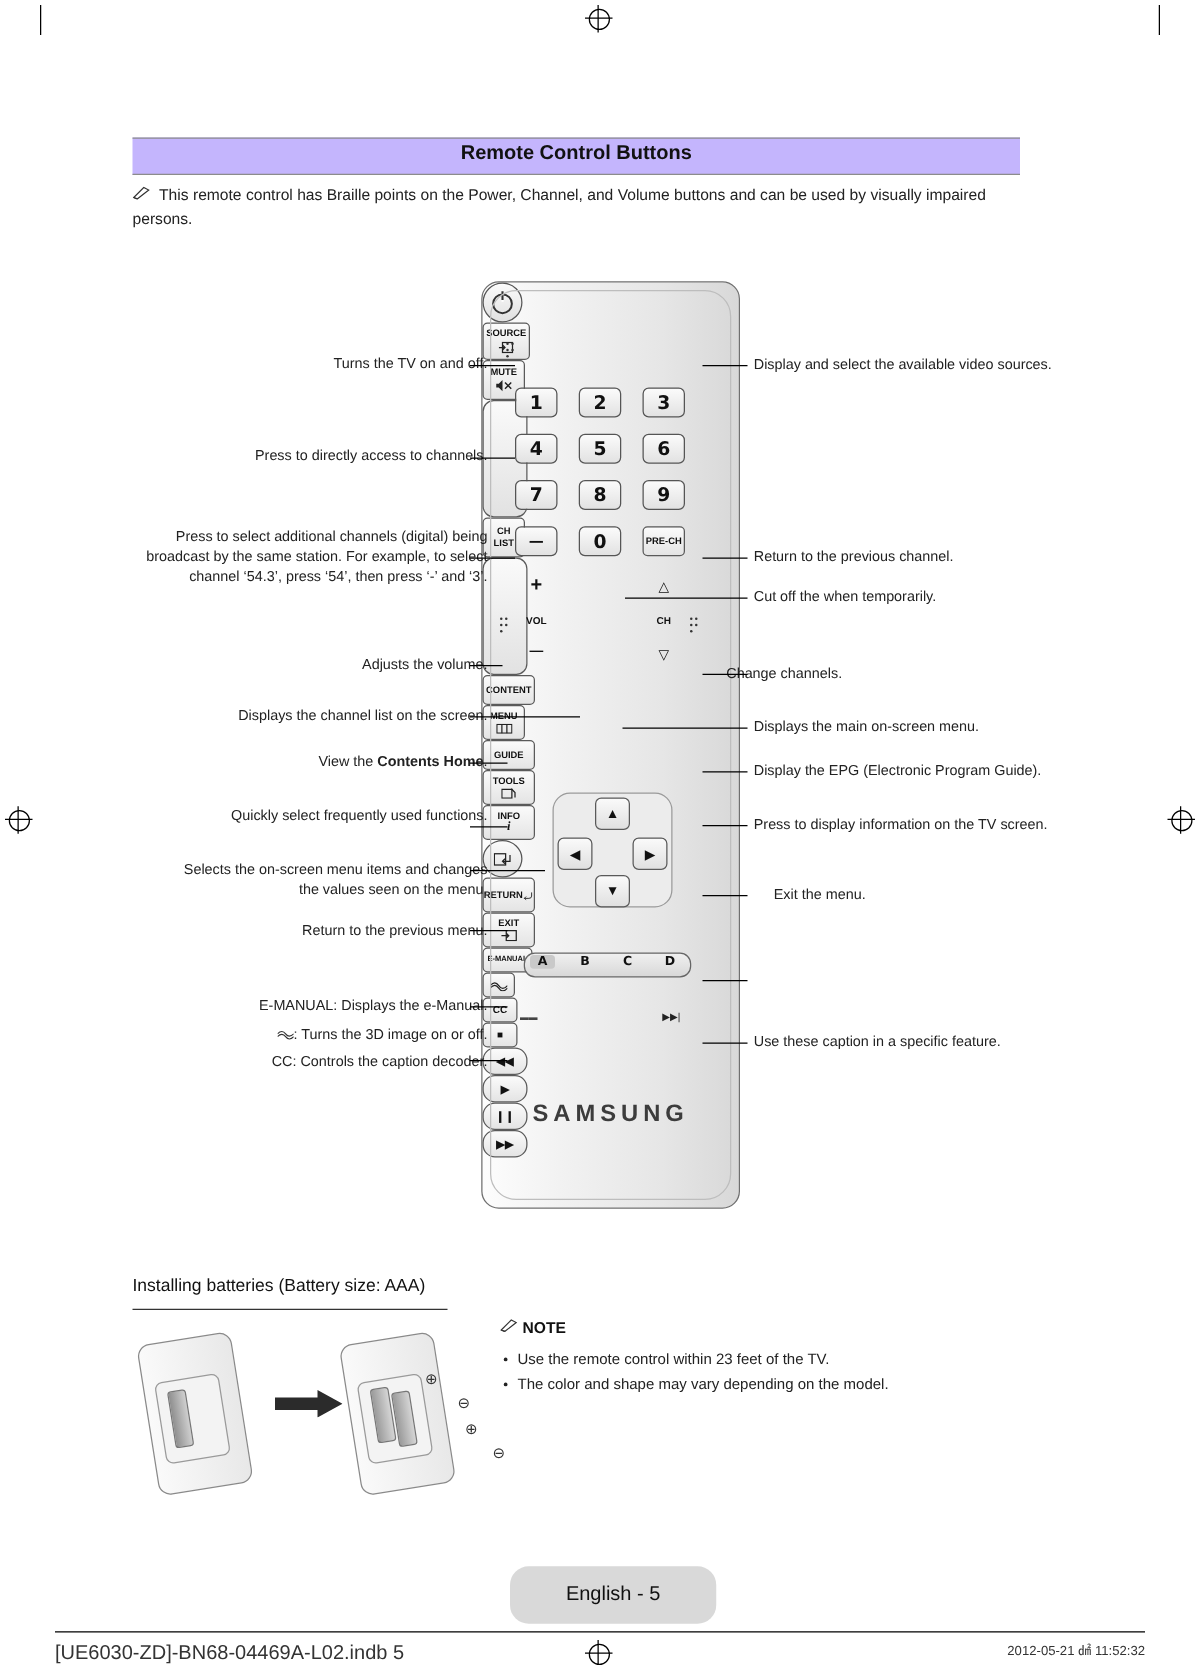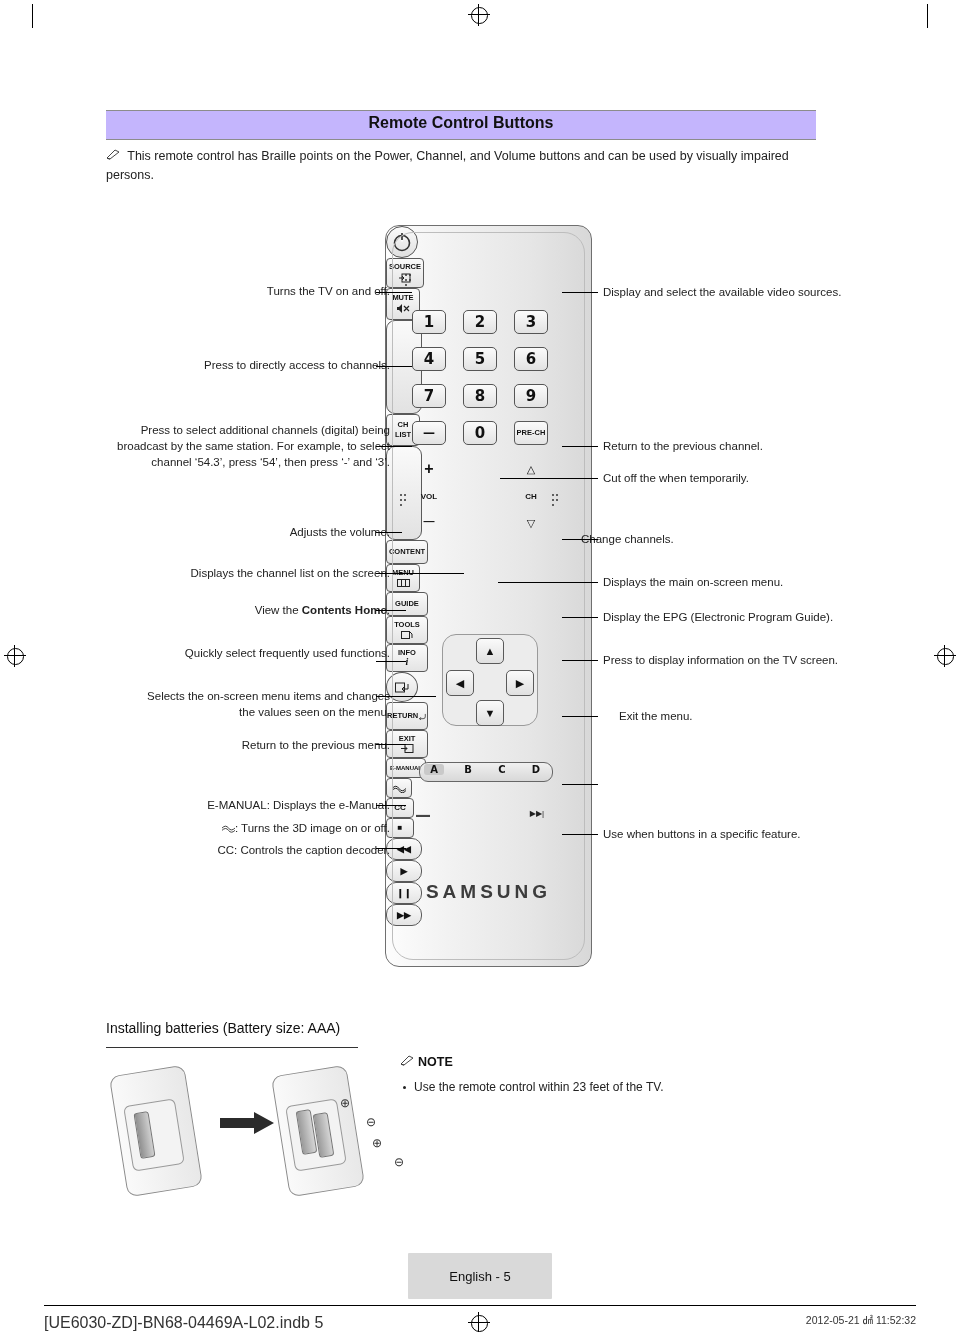--- a/index.html
+++ b/index.html
@@ -104,24 +104,24 @@
   .note-item{font-size:12px;color:#222;line-height:20px;padding-left:14px;position:relative;}
   .note-item:before{content:"";position:absolute;left:3px;top:9px;width:3px;height:3px;background:#222;border-radius:50%;}
 
   .rcshell{
     position:absolute;border:1px solid #8a8a8a;border-radius:10px;
     background:linear-gradient(to right,#fafafa,#e8e8e8);
   }
 
   
   .english-box{
-    position:absolute;left:408px;top:1253px;width:144px;height:46px;
-    background:#d9d9d9;border-radius:1px;
+    position:absolute;left:408px;top:1253px;width:165px;height:46px;
+    background:#d9d9d9;border-radius:15px;
     display:flex;align-items:center;justify-content:center;
-    font-size:13px;color:#111;
+    font-size:16px;color:#111;
   }
   .foot-left{position:absolute;left:44px;top:1314px;font-size:16px;color:#333;}
   .foot-right{position:absolute;right:44px;top:1314px;font-size:10.5px;color:#333;text-align:right;}
   .foot-rule{position:absolute;left:44px;top:1305px;width:872px;height:1px;background:#000;}
 </style>
 </head>
 <body>
 
 <div class="page">
 
@@ -370,21 +370,21 @@
   <div class="lead" style="left:562px;top:617px;width:36px;"></div>
 
   <div class="cap l" style="left:603px;top:652px;width:240px;">Press to display information on the TV screen.</div>
   <div class="lead" style="left:562px;top:660px;width:36px;"></div>
 
   <div class="cap l" style="left:603px;top:708px;width:240px;margin-left:16px;">Exit the menu.</div>
   <div class="lead" style="left:562px;top:716px;width:36px;"></div>
 
   <div class="lead" style="left:562px;top:784px;width:36px;"></div>
 
-  <div class="cap l" style="left:603px;top:826px;width:240px;">Use when buttons in a specific feature.</div>
+  <div class="cap l" style="left:603px;top:826px;width:240px;">Use these caption in a specific feature.</div>
   <div class="lead" style="left:562px;top:834px;width:36px;"></div>
 
   <div class="batt-title">Installing batteries (Battery size: AAA)</div>
   <div class="batt-underline"></div>
 
   <div class="rcshell" style="left:118px;top:1070px;width:74px;height:120px;transform:rotate(-9deg);"></div>
   <div style="position:absolute;left:128px;top:1102px;width:50px;height:64px;border:1px solid #9a9a9a;border-radius:6px;background:#f3f3f3;transform:rotate(-9deg);"></div>
   <div style="position:absolute;left:137px;top:1112px;width:13px;height:44px;border:1px solid #777;border-radius:3px;background:linear-gradient(to right,#8f8f8f,#cfcfcf);transform:rotate(-9deg);"></div>
 
   <div style="position:absolute;left:220px;top:1112px;">
@@ -406,20 +406,21 @@
     <div class="note-hd">
       <span class="pencil">
         <svg width="14" height="11" viewBox="0 0 14 11">
             <path d="M1 9 L9 1 L13 3 L4 10 Z" fill="none" stroke="#333" stroke-width="0.9"></path>
             <path d="M1 9 L3 10 L4 10" fill="none" stroke="#333" stroke-width="0.9"></path>
           </svg>
       </span><span>NOTE</span>
     </div>
     <div style="height:8px"></div>
     <div class="note-item">Use the remote control within 23 feet of the TV.</div>
+    <div class="note-item">The color and shape may vary depending on the model.</div>
   </div>
 
   <div class="english-box">
     <span>English - 5</span>
   </div>
   <div class="foot-rule"></div>
   <div class="foot-left">[UE6030-ZD]-BN68-04469A-L02.indb   5</div>
   <div class="foot-right">2012-05-21   ㍸ 11:52:32</div>
 
 </div>

